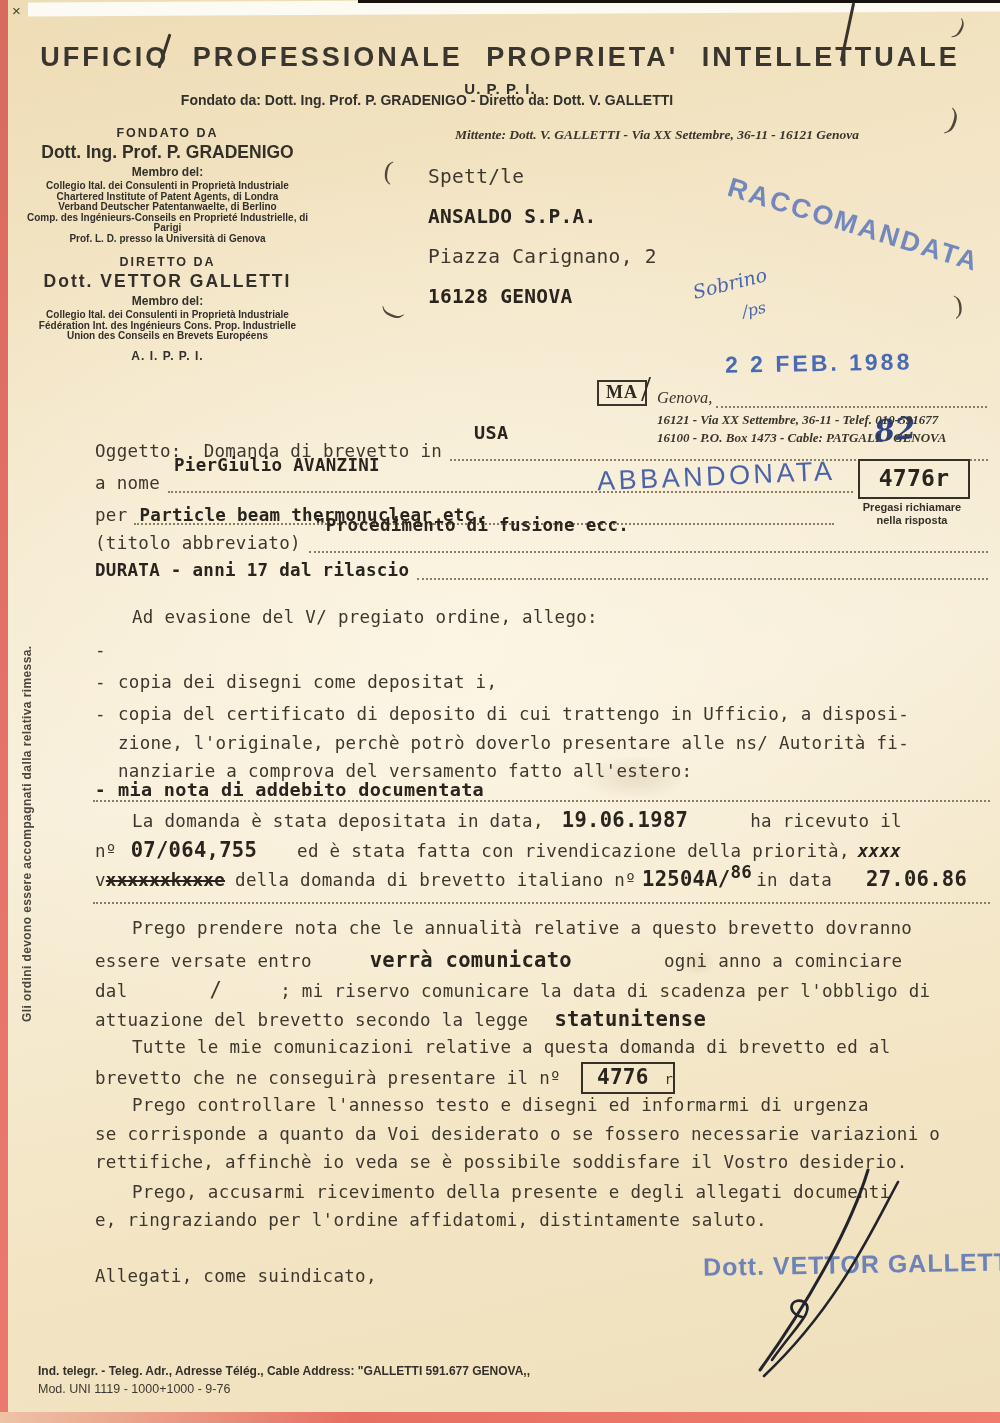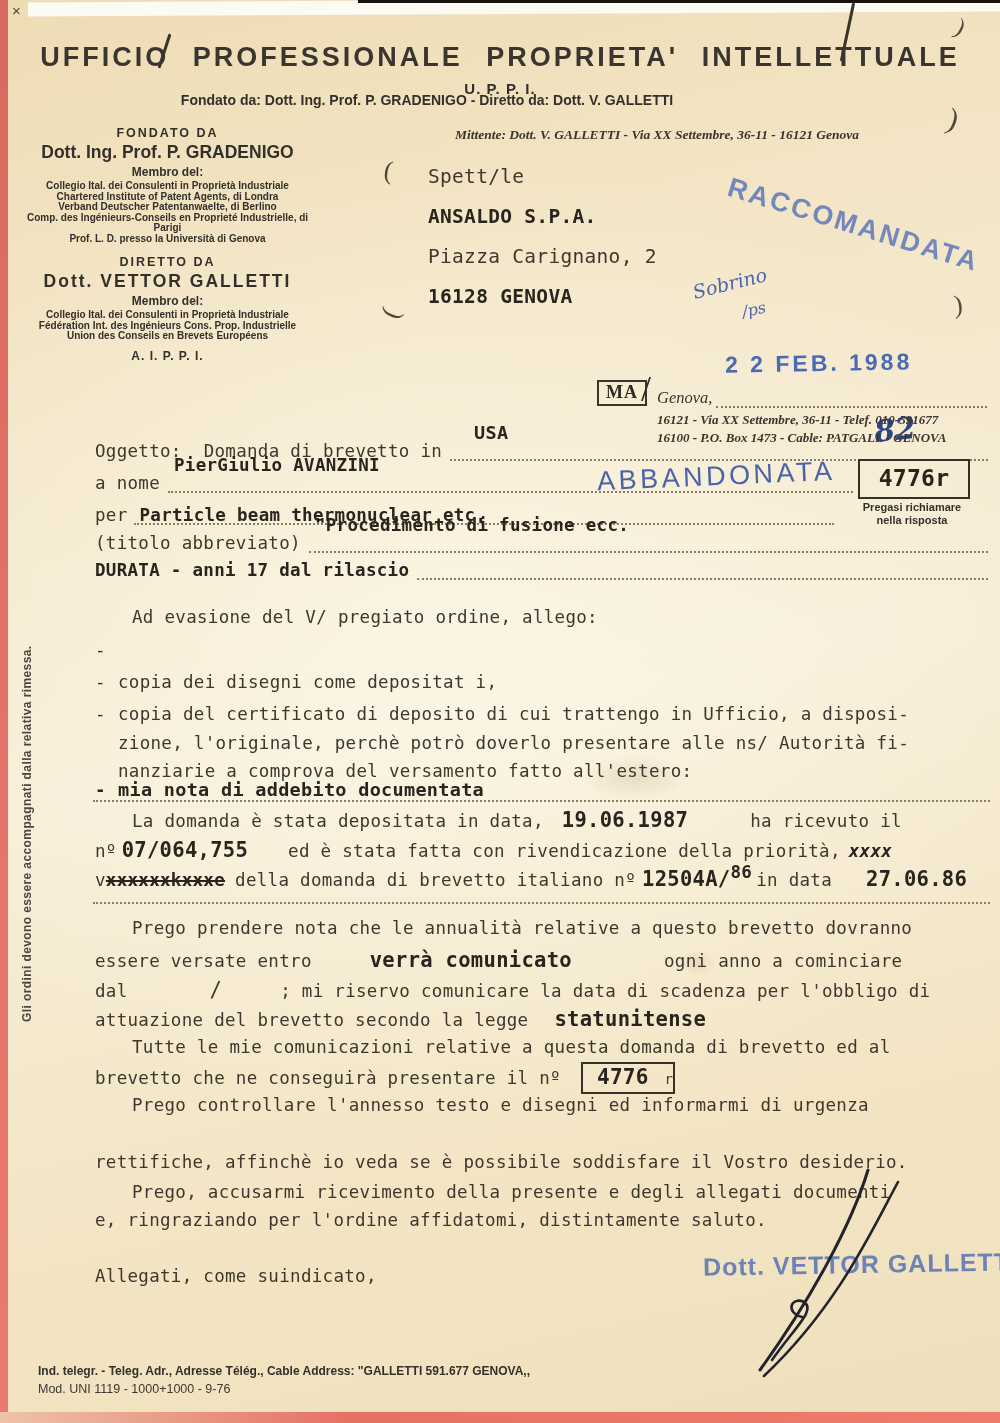--- a/index.html
+++ b/index.html
@@ -171,21 +171,21 @@
 
     <div class="sep" style="top:199px;"></div>
 
     <div class="bodyline" style="top:207px;padding-left:37px;">
       <span>La domanda è stata depositata in data,</span>
       <span class="bd big" style="margin-left:18px;">19.06.1987</span>
       <span style="margin-left:62px;">ha ricevuto il</span>
     </div>
     <div class="bodyline" style="top:237px;">
       <span>nº</span>
-      <span class="bd big" style="margin-left:5px;">07/064,755</span>
+      <span class="bd big" style="margin-left:14px;">07/064,755</span>
       <span style="margin-left:40px;">ed è stata fatta con rivendicazione della priorità,</span>
       <span class="bd" style="margin-left:8px;font-style:italic;">xxxx</span>
     </div>
     <div class="bodyline" style="top:266px;">
       <span>v</span>
       <span class="bd strike">xxxxxxkxxxe</span>
       <span style="margin-left:10px;">della domanda di brevetto italiano nº</span>
       <span class="bd big" style="margin-left:6px;">12504A/</span>
       <span class="bd" style="position:relative;top:-8px;">86</span>
       <span style="margin-left:4px;">in data</span>
@@ -219,20 +219,23 @@
       <span>brevetto che ne conseguirà presentare il nº</span>
       <span class="refbox" style="margin-left:20px;padding:1px 0 3px 14px;">
         <span class="bd" style="font-size:21px;">4776</span>
         <span style="font-size:14px;margin-left:5px;">r</span>
       </span>
     </div>
 
     <div class="bodyline" style="top:494px;padding-left:37px;">
         <span>Prego controllare l'annesso testo e disegni ed informarmi di urgenza</span>
       </div>
+    <div class="bodyline" style="top:523px;">
+        <span>se corrisponde a quanto da Voi desiderato o se fossero necessarie variazioni o</span>
+      </div>
     <div class="bodyline" style="top:551px;">
         <span>rettifiche, affinchè io veda se è possibile soddisfare il Vostro desiderio.</span>
       </div>
 
     <div class="bodyline" style="top:581px;padding-left:37px;">
         <span>Prego, accusarmi ricevimento della presente e degli allegati documenti</span>
       </div>
     <div class="bodyline" style="top:609px;">
         <span>e, ringraziando per l'ordine affidatomi, distintamente saluto.</span>
       </div>

